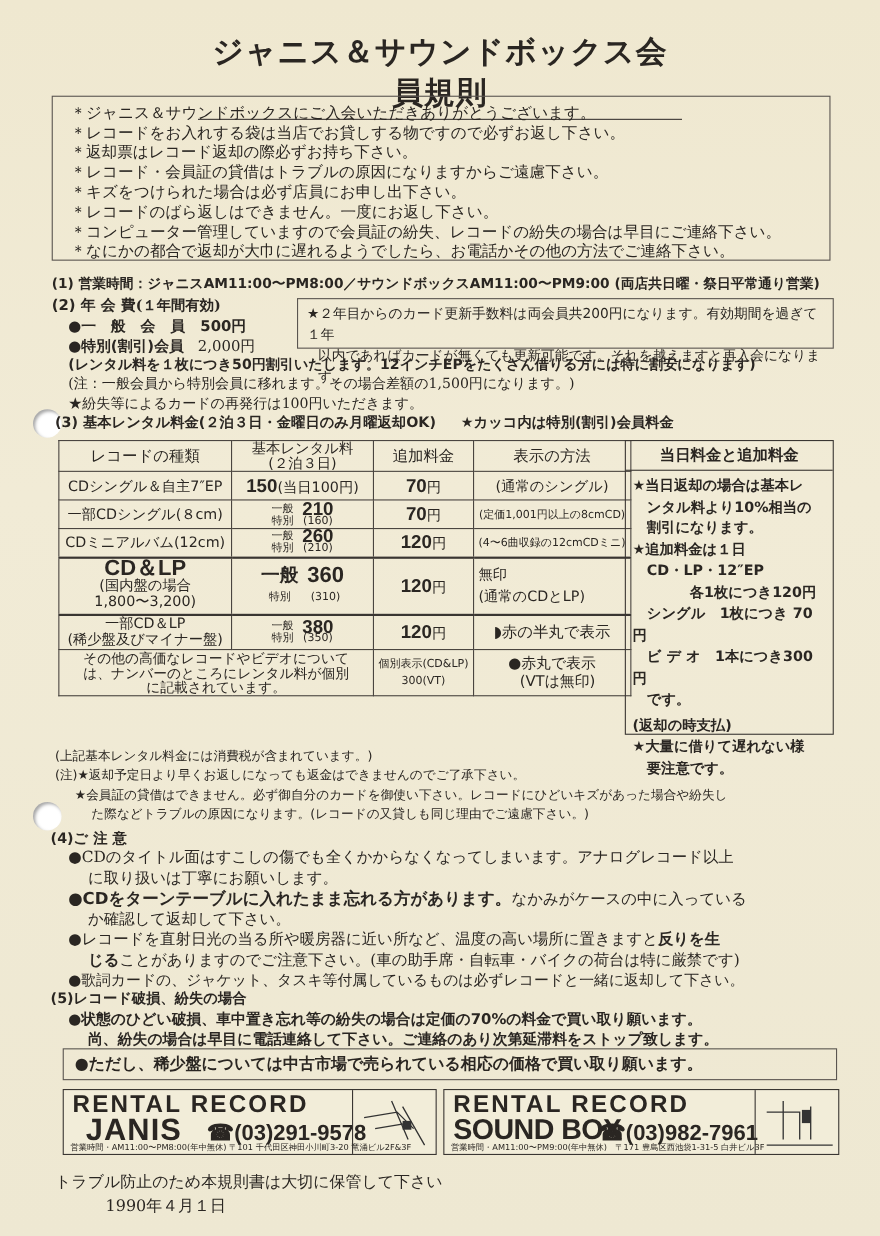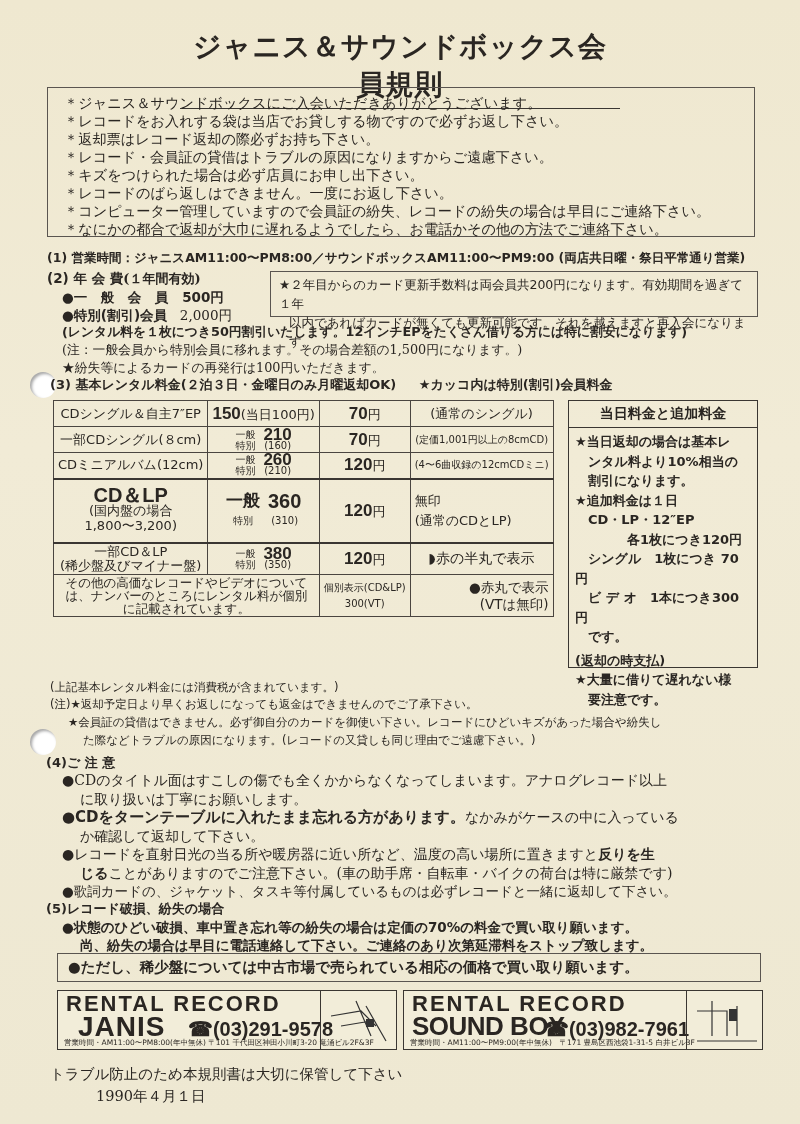--- a/index.html
+++ b/index.html
@@ -99,20 +99,29 @@
 <div class="line serif" style="left:62px;top:341px;font-size:12.8px;">(注：一般会員から特別会員に移れます。その場合差額の1,500円になります。)</div>
 <div class="line serif" style="left:62px;top:359px;font-size:12.8px;">★紛失等によるカードの再発行は100円いただきます。</div>
 
 <div class="line b" style="left:50px;top:376px;font-size:13px;">
   <span>(3) 基本レンタル料金(２泊３日・金曜日のみ月曜返却OK)</span>
   <span style="margin-left:18px;">★カッコ内は特別(割引)会員料金</span>
 </div>
 
 <table class="rent">
   <tbody>
+      <tr style="height:28px;">
+    <td style="width:148px;font-size:14px;">レコードの種類</td>
+    <td style="width:120px;line-height:13px;">
+      <div>基本レンタル料</div>
+      <div>(２泊３日)</div>
+    </td>
+    <td style="width:76px;font-size:14px;">追加料金</td>
+    <td style="width:122px;font-size:14px;">表示の方法</td>
+  </tr>
   <tr style="height:26px;">
     <td>CDシングル＆自主7″EP</td>
     <td><span class="big">150</span><span>(当日100円)</span></td>
     <td><span class="big">70</span><span>円</span></td>
     <td>(通常のシングル)</td>
   </tr>
   <tr style="height:26px;">
     <td>一部CDシングル(８cm)</td>
     <td style="line-height:11px;">
       <div style="display:flex;align-items:center;justify-content:center;gap:8px;">
@@ -139,21 +148,21 @@
             </div>
         <div>
               <div class="big">260</div>
               <div class="sm">(210)</div>
             </div>
       </div>
     </td>
     <td><span class="big">120</span><span>円</span></td>
     <td class="xs">(4〜6曲収録の12cmCDミニ)</td>
   </tr>
-  <tr class="thick" style="height:64px;">
+  <tr class="thick" style="height:52px;">
     <td style="line-height:15px;">
       <div class="big2">CD＆LP</div>
       <div>(国内盤の場合</div>
       <div>1,800〜3,200)</div>
     </td>
     <td style="line-height:20px;">
       <div style="display:flex;align-items:center;justify-content:center;gap:8px;">
         <div>
               <div class="big">一般</div>
               <div class="sm">特別</div>
@@ -193,21 +202,21 @@
   <tr style="height:42px;">
     <td colspan="2" style="text-align:center;line-height:13px;font-size:12.5px;">
       <div>その他の高価なレコードやビデオについて</div>
       <div>は、ナンバーのところにレンタル料が個別</div>
       <div>に記載されています。</div>
     </td>
     <td style="line-height:16px;">
       <div class="xs">個別表示(CD&amp;LP)</div>
       <div class="xs">300(VT)</div>
     </td>
-    <td style="text-align:right;line-height:17px;font-size:13.5px;">
+    <td style="text-align:center;line-height:17px;font-size:13.5px;">
       <div>●赤丸で表示</div>
       <div style="padding-left:10px;">(VTは無印)</div>
     </td>
   </tr>
 </tbody>
   </table>
 
 <div class="side-box">
   <div class="hd">当日料金と追加料金</div>
   <div class="bd">

